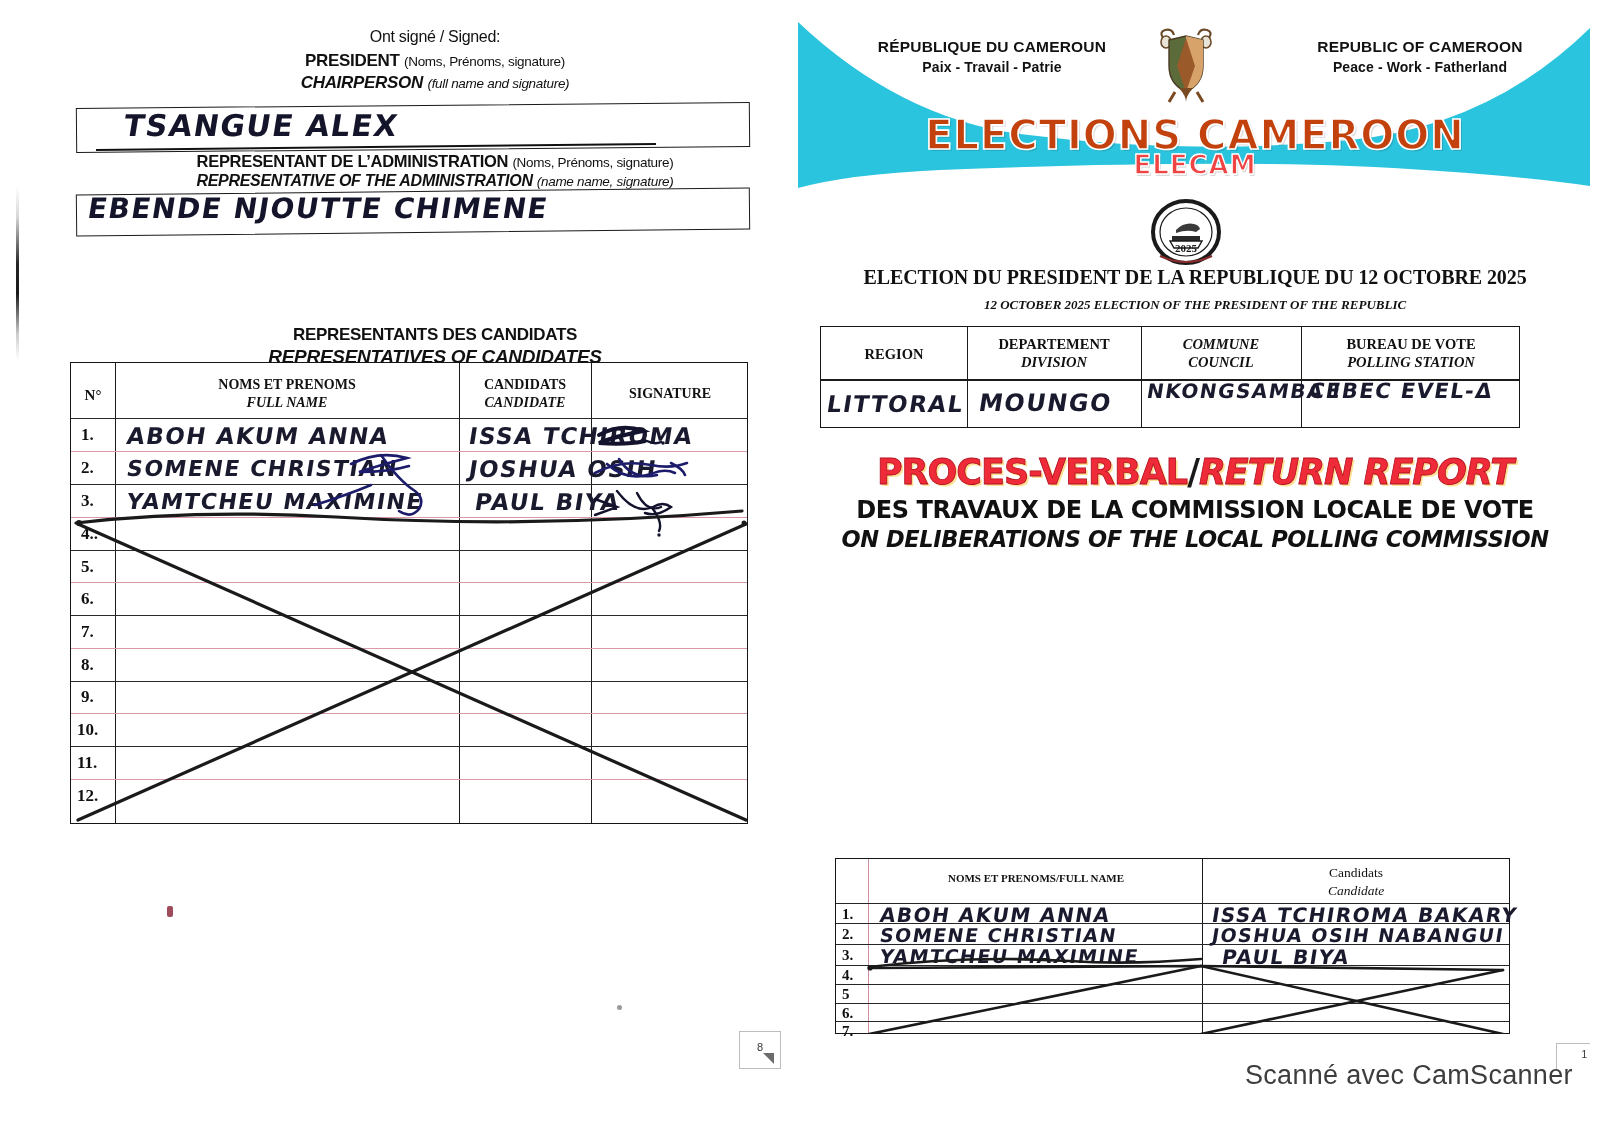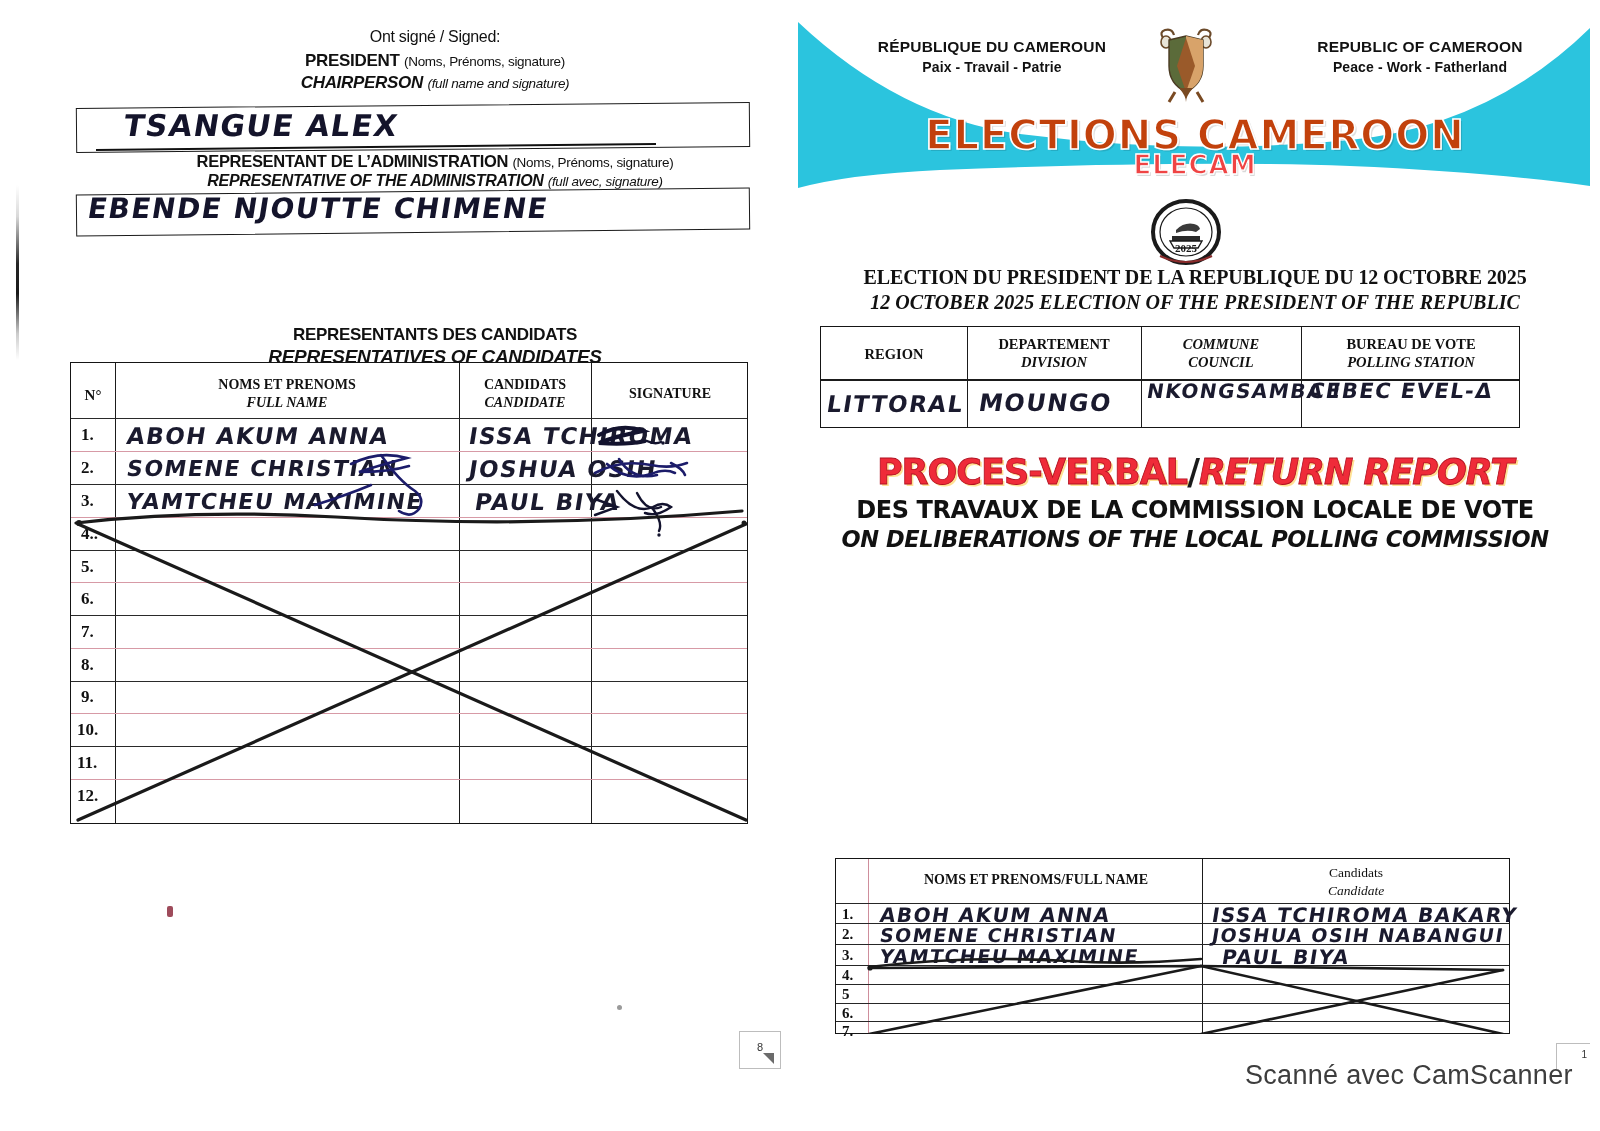--- a/index.html
+++ b/index.html
@@ -114,21 +114,21 @@
     position:absolute;left:0;top:150px;width:810px;text-align:center;
     font-size:26px;font-weight:bold;letter-spacing:1px;
     color:#ef4444;-webkit-text-stroke:1.3px #ffffff;
     text-shadow:0 0 1px #fff,1.5px 1.5px 0 rgba(0,0,0,.15);
     font-family:"DejaVu Sans", sans-serif;
   }
   #seal{position:absolute;left:1150px;top:198px;}
 
   #elec-title{position:absolute;left:0;top:266px;width:810px;text-align:center;}
   #elec-title .t1{font-size:20px;font-weight:bold;font-family:"Liberation Serif",serif;letter-spacing:-0.1px;}
-  #elec-title .t2{font-size:20px;font-weight:bold;font-style:italic;font-family:"Liberation Serif",serif;margin-top:2px;}
+  #elec-title .t2{font-size:13px;font-weight:bold;font-style:italic;font-family:"Liberation Serif",serif;margin-top:8px;}
 
   #rtable-head{position:absolute;left:820px;top:326px;width:700px;height:102px;
     border:1.7px solid #151515;box-sizing:border-box;background:#fff;}
   #rtable-head .vl{position:absolute;top:0;bottom:0;width:1.4px;background:#1b1b1b;}
   #rtable-head .hl{position:absolute;left:0;right:0;top:52px;height:1.5px;background:#1b1b1b;}
   .rh{position:absolute;top:8px;text-align:center;font-weight:bold;line-height:1.25;
       font-family:"Liberation Serif",serif;font-size:14.5px;}
   .rh .en{font-style:italic;display:block;}
   .rhw{position:absolute;font-size:24px;}
 
@@ -181,21 +181,21 @@
   <div id="chair-underline"></div>
   <div id="chair-val" class="hw hw-ink">TSANGUE ALEX</div>
 
   <div id="admin-head" class="ctr">
     <div class="cond" style="font-size:16.5px;">
       <span class="b">REPRESENTANT DE L’ADMINISTRATION</span>
       <span class="sm">(Noms, Prénoms, signature)</span>
     </div>
     <div class="cond" style="font-size:16px;margin-top:1px;">
       <span class="b i">REPRESENTATIVE OF THE ADMINISTRATION</span>
-      <span class="smi">(full avec, signature)</span>
+      <span class="smi">(name name, signature)</span>
     </div>
   </div>
 
   <div class="fieldbox" id="admin-box"></div>
   <div id="admin-val" class="hw hw-ink">EBENDE NJOUTTE CHIMENE</div>
 
   <div id="reps-head" class="ctr">
     <div class="r1 b cond">REPRESENTANTS DES CANDIDATS</div>
     <div class="r2 b i cond">REPRESENTATIVES OF CANDIDATES</div>
   </div>
@@ -392,21 +392,21 @@
   <div class="vl" style="left:366px;"></div>
 
   <div class="hl" style="top:44px;"></div>
   <div class="hl" style="top:64px;"></div>
   <div class="hl" style="top:85px;"></div>
   <div class="hl" style="top:106px;"></div>
   <div class="hl" style="top:125px;"></div>
   <div class="hl" style="top:144px;"></div>
   <div class="hl" style="top:162px;"></div>
 
-  <div style="position:absolute;left:36px;width:328px;top:13px;text-align:center;font-weight:bold;font-size:14px;font-family:'Liberation Serif',serif;">NOMS ET PRENOMS/FULL NAME</div>
+  <div style="position:absolute;left:36px;width:328px;top:13px;text-align:center;font-weight:bold;font-size:11px;font-family:'Liberation Serif',serif;">NOMS ET PRENOMS/FULL NAME</div>
   <div style="position:absolute;left:370px;width:300px;top:5px;text-align:center;font-size:13.5px;font-family:'Liberation Serif',serif;line-height:1.3;">
     <span>Candidats</span><br>
     <span class="i">Candidate</span>
   </div>
 
   <div class="rt2num" style="left:6px;top:47px;">1.</div>
   <div class="rt2num" style="left:6px;top:67px;">2.</div>
   <div class="rt2num" style="left:6px;top:88px;">3.</div>
   <div class="rt2num" style="left:6px;top:108px;">4.</div>
   <div class="rt2num" style="left:6px;top:127px;">5</div>

